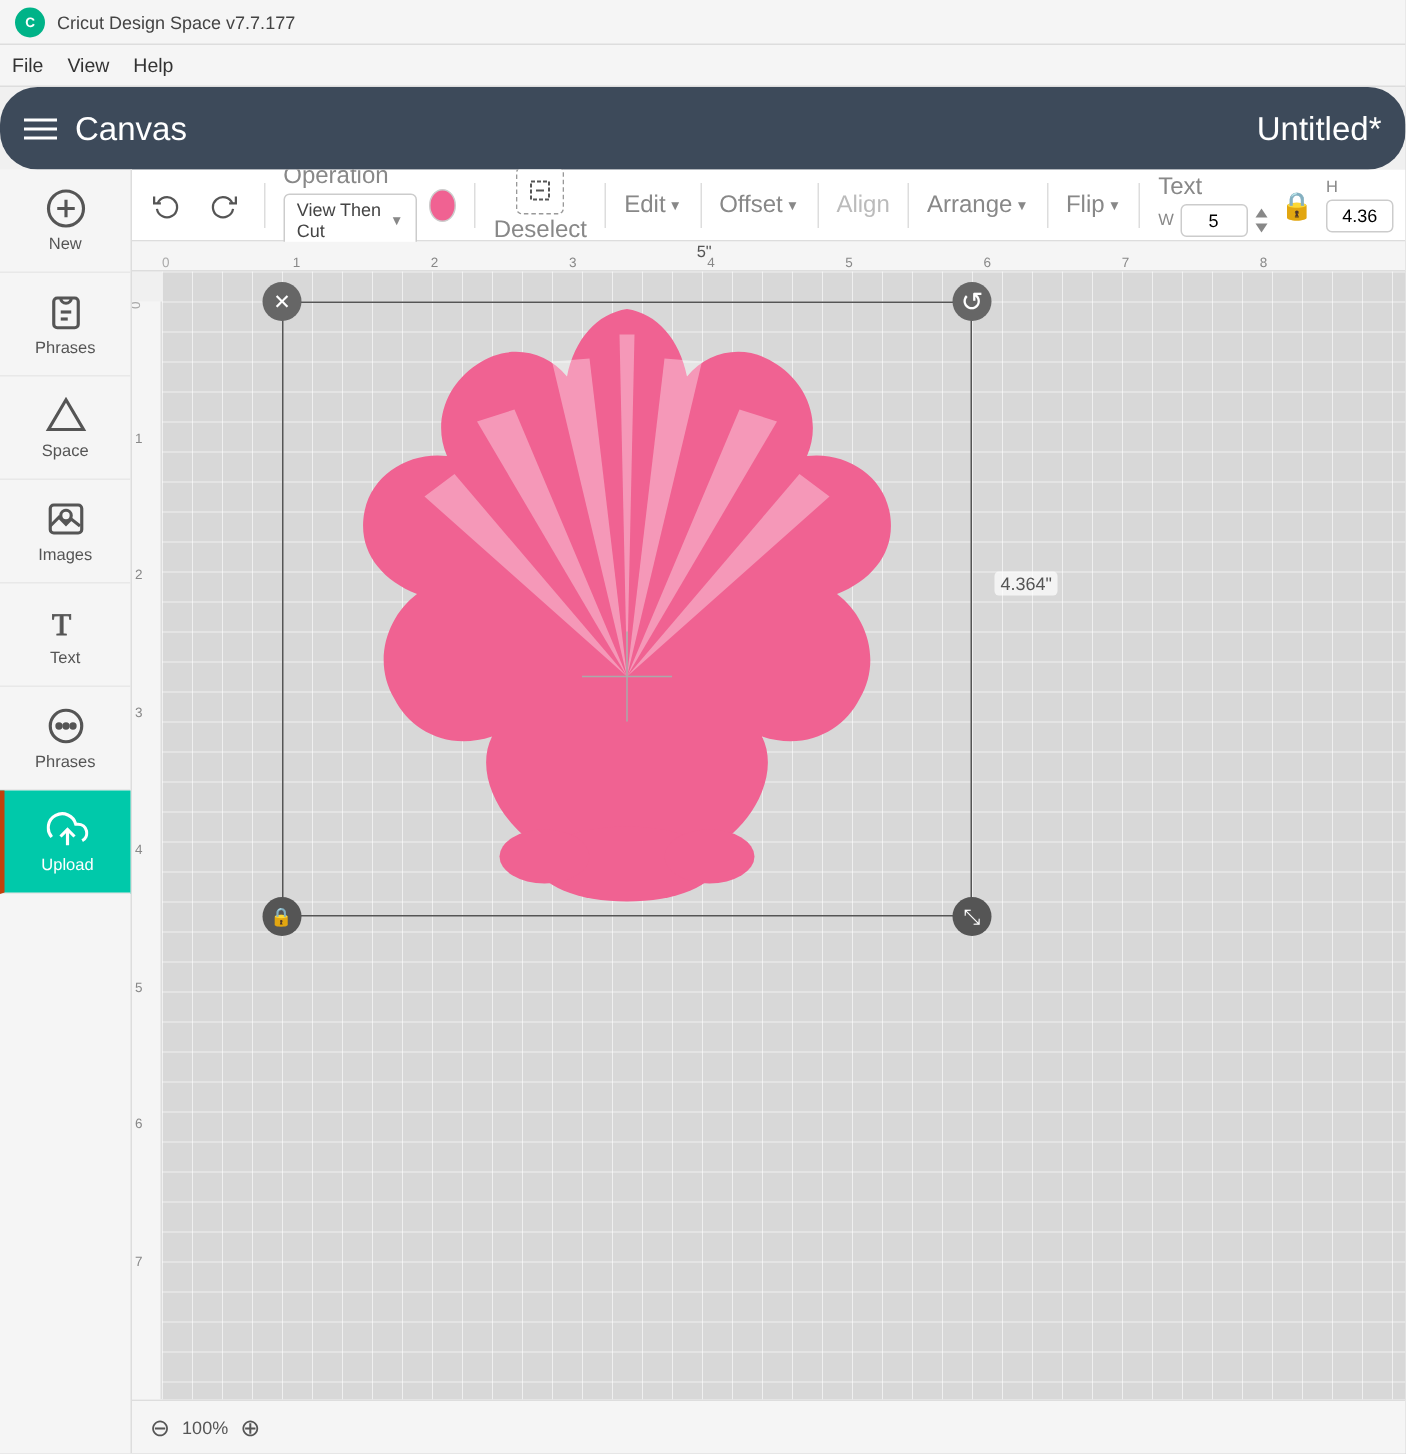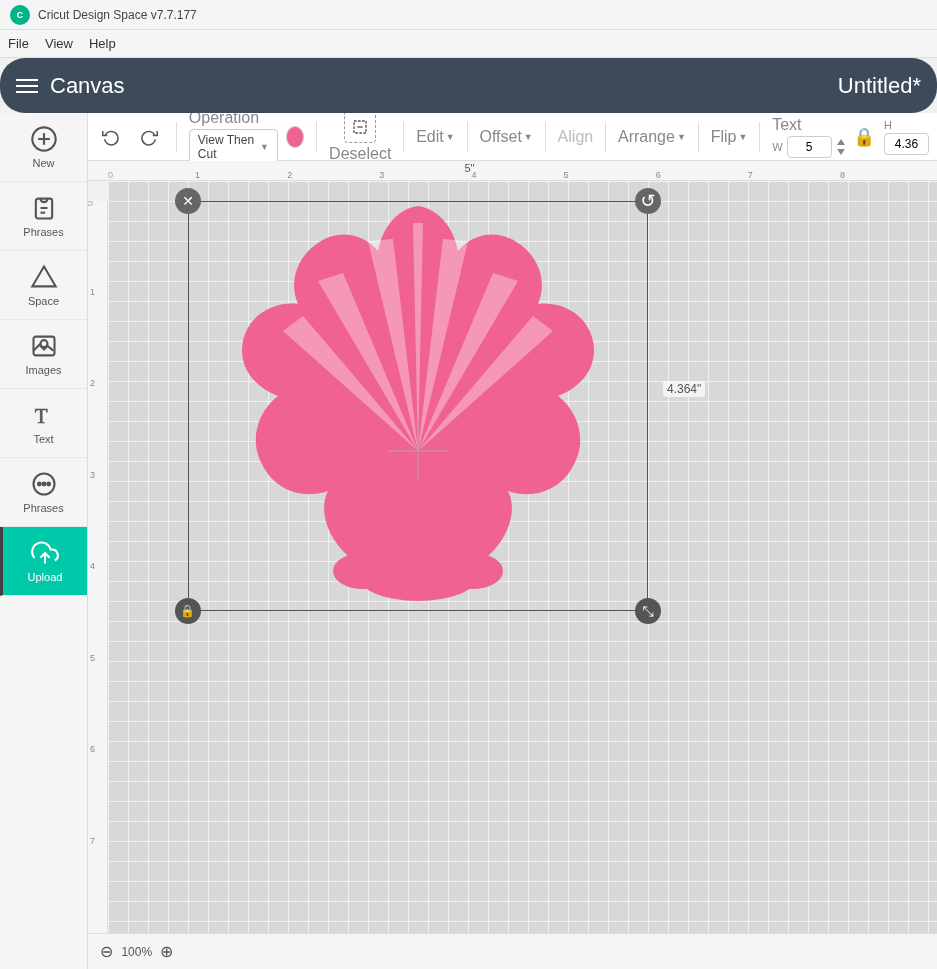--- a/index.html
+++ b/index.html
@@ -228,21 +228,21 @@
       width: 22px; height: 22px;
       border-radius: 50%;
       border: 1px solid #ccc;
       cursor: pointer;
     }
 
     
     .sidebar-item.upload-active {
       background: #00c9aa;
       color: white;
-      border-left: 3px solid #404040;
+      border-left: 3px solid #c2410c;
     }
   </style>
 </head>
 <body>
 
 <div id="titlebar">
   <div class="cricut-logo">
     <span>C</span>
   </div>
   <span class="app-title">

